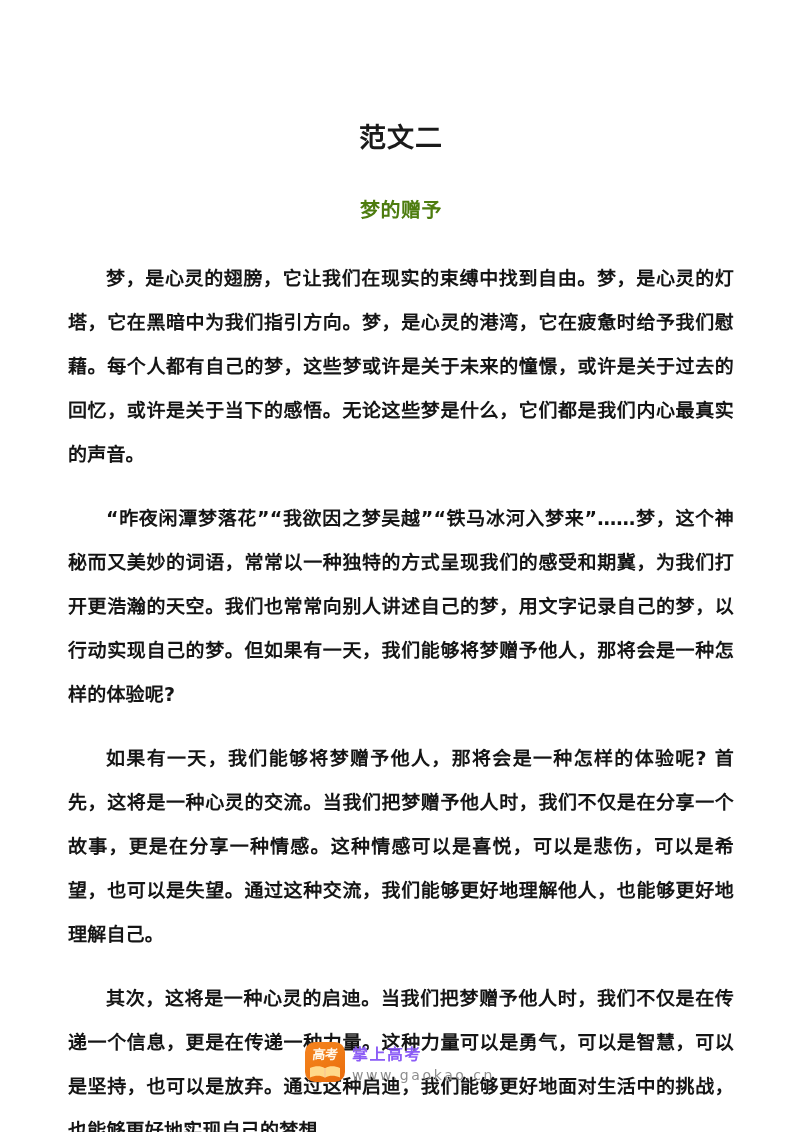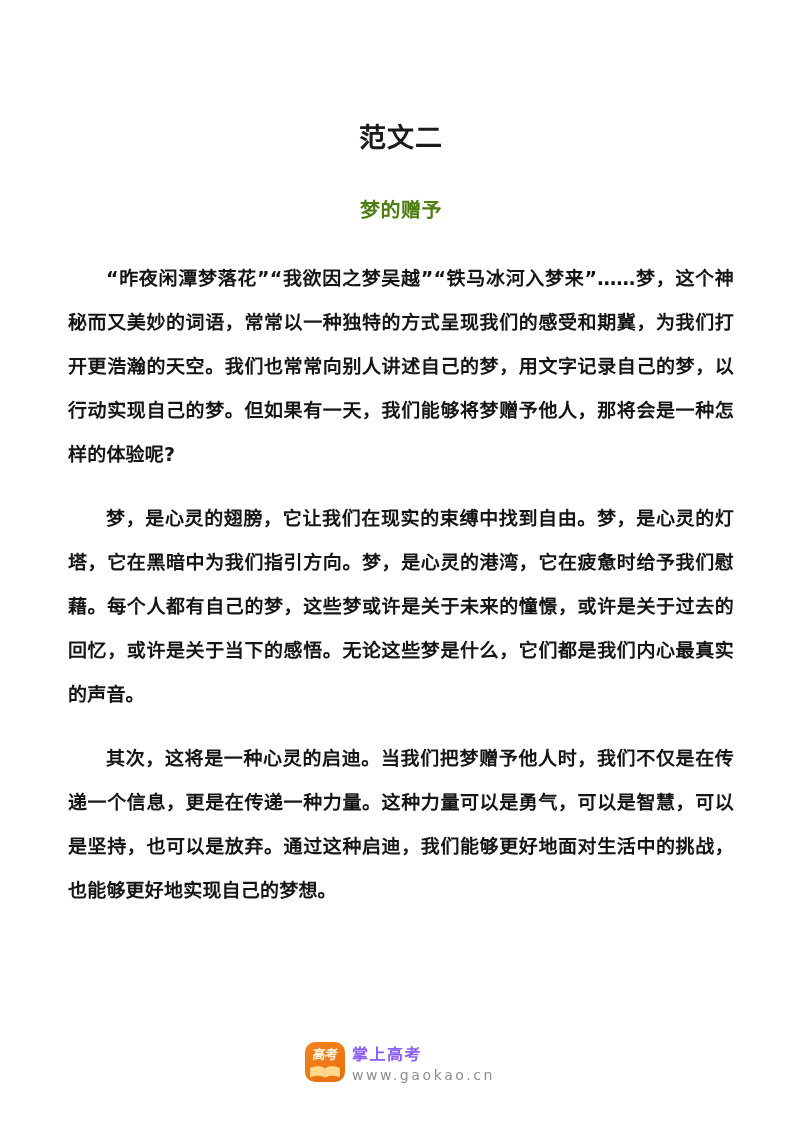--- a/index.html
+++ b/index.html
@@ -151,22 +151,23 @@
 
 <div class="page">
 
   <div class="doc-body">
 
     <h1 class="doc-title">范文二</h1>
 
     <h2 class="doc-subtitle">梦的赠予</h2>
 
     <div class="para-block">
+      <p class="para">梦，是心灵的翅膀，它让我们在现实的束缚中找到自由。梦，是心灵的灯塔，它在黑暗中为我们指引方向。梦，是心灵的港湾，它在疲惫时给予我们慰藉。每个人都有自己的梦，这些梦或许是关于未来的憧憬，或许是关于过去的回忆，或许是关于当下的感悟。无论这些梦是什么，它们都是我们内心最真实的声音。</p>
       <p class="para">“昨夜闲潭梦落花”“我欲因之梦吴越”“铁马冰河入梦来”……梦，这个神秘而又美妙的词语，常常以一种独特的方式呈现我们的感受和期冀，为我们打开更浩瀚的天空。我们也常常向别人讲述自己的梦，用文字记录自己的梦，以行动实现自己的梦。但如果有一天，我们能够将梦赠予他人，那将会是一种怎样的体验呢?</p>
-      <p class="para">梦，是心灵的翅膀，它让我们在现实的束缚中找到自由。梦，是心灵的灯塔，它在黑暗中为我们指引方向。梦，是心灵的港湾，它在疲惫时给予我们慰藉。每个人都有自己的梦，这些梦或许是关于未来的憧憬，或许是关于过去的回忆，或许是关于当下的感悟。无论这些梦是什么，它们都是我们内心最真实的声音。</p>
+      <p class="para">如果有一天，我们能够将梦赠予他人，那将会是一种怎样的体验呢? 首先，这将是一种心灵的交流。当我们把梦赠予他人时，我们不仅是在分享一个故事，更是在分享一种情感。这种情感可以是喜悦，可以是悲伤，可以是希望，也可以是失望。通过这种交流，我们能够更好地理解他人，也能够更好地理解自己。</p>
       <p class="para">其次，这将是一种心灵的启迪。当我们把梦赠予他人时，我们不仅是在传递一个信息，更是在传递一种力量。这种力量可以是勇气，可以是智慧，可以是坚持，也可以是放弃。通过这种启迪，我们能够更好地面对生活中的挑战，也能够更好地实现自己的梦想。</p>
     </div>
 
   </div>
 
   <div class="footer-logo">
 
     <div class="logo-mark">
       <div class="glyphs">高考</div>
       <svg class="book" viewBox="0 0 64 26">

